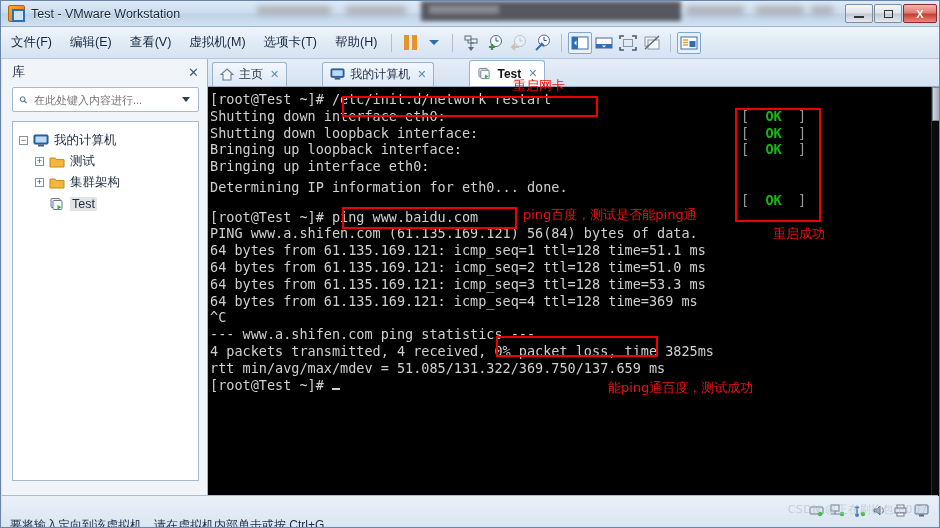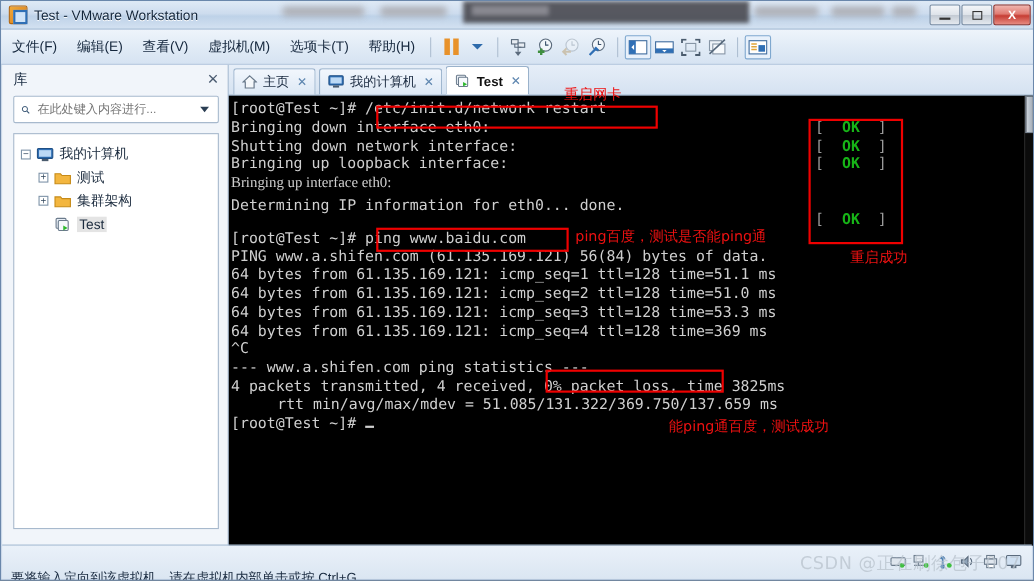--- a/index.html
+++ b/index.html
@@ -119,21 +119,21 @@
   }
   .exp.blank { border:0; background:transparent; }
   .ti { width:16px; height:14px; margin-right:5px; flex:0 0 auto; }
   .tlabel.sel { background:#e4e4e4; padding:0 2px; }
 
   
   .tabstrip {
     position:absolute; left:207px; top:58px; width:732px; height:28px;
     background: linear-gradient(to bottom,#e6eef8,#d5e2f1);
     border-bottom:1px solid #94aec9;
-    display:flex; align-items:flex-end; padding-left:4px;
+    display:flex; align-items:flex-end; padding-left:4px;gap:32px;
   }
   .tab {
     height:24px; display:flex; align-items:center; gap:5px;
     padding:0 7px; margin-right:3px; font-size:12px; color:#1b2b41;
     background: linear-gradient(to bottom,#f2f7fd,#dde8f5);
     border:1px solid #9ab2cb; border-bottom:none;
     border-radius:3px 3px 0 0;
   }
   .tab.active { background:#fff; color:#111; font-weight:bold; height:26px; }
   .tab .x { color:#5f87b0; font-size:11px; margin-left:2px; }
@@ -180,21 +180,21 @@
     position:absolute; left:1px; bottom:1px; width:936px; height:31px;
     background: linear-gradient(to bottom,#eaf1f9,#dbe6f2);
     border-top:1px solid #a8bdd4;
     display:flex; align-items:center;
   }
   .status-text { font-size:12px; color:#1a2b40; margin-left:8px; white-space:nowrap;margin-top:28px; }
   .status-icons { position:absolute; right:8px; top:7px; display:flex; gap:4px; align-items:center; }
   .sic { width:17px; height:15px; position:relative; }
   .watermark {
     position:absolute; right:10px; top:6px;
-    font-size:16px; color:#b9c3cd; opacity:.75; white-space:nowrap;
+    font-size:11px; color:#b9c3cd; opacity:.75; white-space:nowrap;
     font-family:"DejaVu Sans","Liberation Sans",sans-serif;
     letter-spacing:.5px; pointer-events:none;
   }
 </style>
 </head>
 <body>
 
 <div id="app">
 
   <div class="titlebar">
@@ -399,36 +399,36 @@
         <path d="M8.5 12.5 l4-2.2 -4-2.2 z" fill="#2db82d"></path>
       </svg>
       <span>Test</span>
       <span class="x">✕</span>
     </div>
   </div>
 
   <div class="term">
     <div class="term-inner" id="term-lines">
         <div class="tline" style="top: 4px; left: 2px; color: rgb(207, 207, 207);">[root@Test ~]# /etc/init.d/network restart</div>
-        <div class="tline" style="top: 20.8px; left: 2px; color: rgb(207, 207, 207);">Bringing down interface eth0:</div>
-        <div class="tline" style="top: 37.6px; left: 2px; color: rgb(207, 207, 207);">Shutting down network interface:</div>
+        <div class="tline" style="top: 20.8px; left: 2px; color: rgb(207, 207, 207);">Shutting down interface eth0:</div>
+        <div class="tline" style="top: 37.6px; left: 2px; color: rgb(207, 207, 207);">Shutting down loopback interface:</div>
         <div class="tline" style="top: 54.4px; left: 2px; color: rgb(207, 207, 207);">Bringing up loopback interface:</div>
-        <div class="tline" style="top: 71.2px; left: 2px; color: rgb(207, 207, 207); font-family: Liberation Serif, serif;">Bringing up interface eth0:</div>
+        <div class="tline" style="top: 71.2px; left: 2px; color: rgb(207, 207, 207);">Bringing up interface eth0:</div>
         <div class="tline" style="top: 92px; left: 2px; color: rgb(207, 207, 207);">Determining IP information for eth0... done.</div>
         <div class="tline" style="top: 104.8px; left: 2px; color: rgb(207, 207, 207);"></div>
         <div class="tline" style="top: 121.6px; left: 2px; color: rgb(207, 207, 207);">[root@Test ~]# ping www.baidu.com</div>
         <div class="tline" style="top: 138.4px; left: 2px; color: rgb(207, 207, 207);">PING www.a.shifen.com (61.135.169.121) 56(84) bytes of data.</div>
         <div class="tline" style="top: 155.2px; left: 2px; color: rgb(207, 207, 207);">64 bytes from 61.135.169.121: icmp_seq=1 ttl=128 time=51.1 ms</div>
         <div class="tline" style="top: 172px; left: 2px; color: rgb(207, 207, 207);">64 bytes from 61.135.169.121: icmp_seq=2 ttl=128 time=51.0 ms</div>
         <div class="tline" style="top: 188.8px; left: 2px; color: rgb(207, 207, 207);">64 bytes from 61.135.169.121: icmp_seq=3 ttl=128 time=53.3 ms</div>
         <div class="tline" style="top: 205.6px; left: 2px; color: rgb(207, 207, 207);">64 bytes from 61.135.169.121: icmp_seq=4 ttl=128 time=369 ms</div>
         <div class="tline" style="top: 222.4px; left: 2px; color: rgb(207, 207, 207);">^C</div>
         <div class="tline" style="top: 239.2px; left: 2px; color: rgb(207, 207, 207);">--- www.a.shifen.com ping statistics ---</div>
         <div class="tline" style="top: 256px; left: 2px; color: rgb(207, 207, 207);">4 packets transmitted, 4 received, 0% packet loss, time 3825ms</div>
-        <div class="tline" style="top: 272.8px; left: 2px; color: rgb(207, 207, 207); margin-left: 42px;">rtt min/avg/max/mdev = 51.085/131.322/369.750/137.659 ms</div>
+        <div class="tline" style="top: 272.8px; left: 2px; color: rgb(207, 207, 207);">rtt min/avg/max/mdev = 51.085/131.322/369.750/137.659 ms</div>
         <div class="tline" style="top: 289.6px; left: 2px; color: rgb(207, 207, 207);">[root@Test ~]# <span class="cursor"></span></div>
         <div class="okline" style="top: 20.8px; left: 533px;"><span>[</span>  <b style="color: rgb(23, 181, 23);">OK</b>  <span>]</span></div>
         <div class="okline" style="top: 37.6px; left: 533px;"><span>[</span>  <b style="color: rgb(23, 181, 23);">OK</b>  <span>]</span></div>
         <div class="okline" style="top: 54.4px; left: 533px;"><span>[</span>  <b style="color: rgb(23, 181, 23);">OK</b>  <span>]</span></div>
         <div class="okline" style="top: 104.8px; left: 533px;"><span>[</span>  <b style="color: rgb(23, 181, 23);">OK</b>  <span>]</span></div>
       </div>
     <div class="term-scroll">
       <div class="thumb"></div>
     </div>
   </div>

